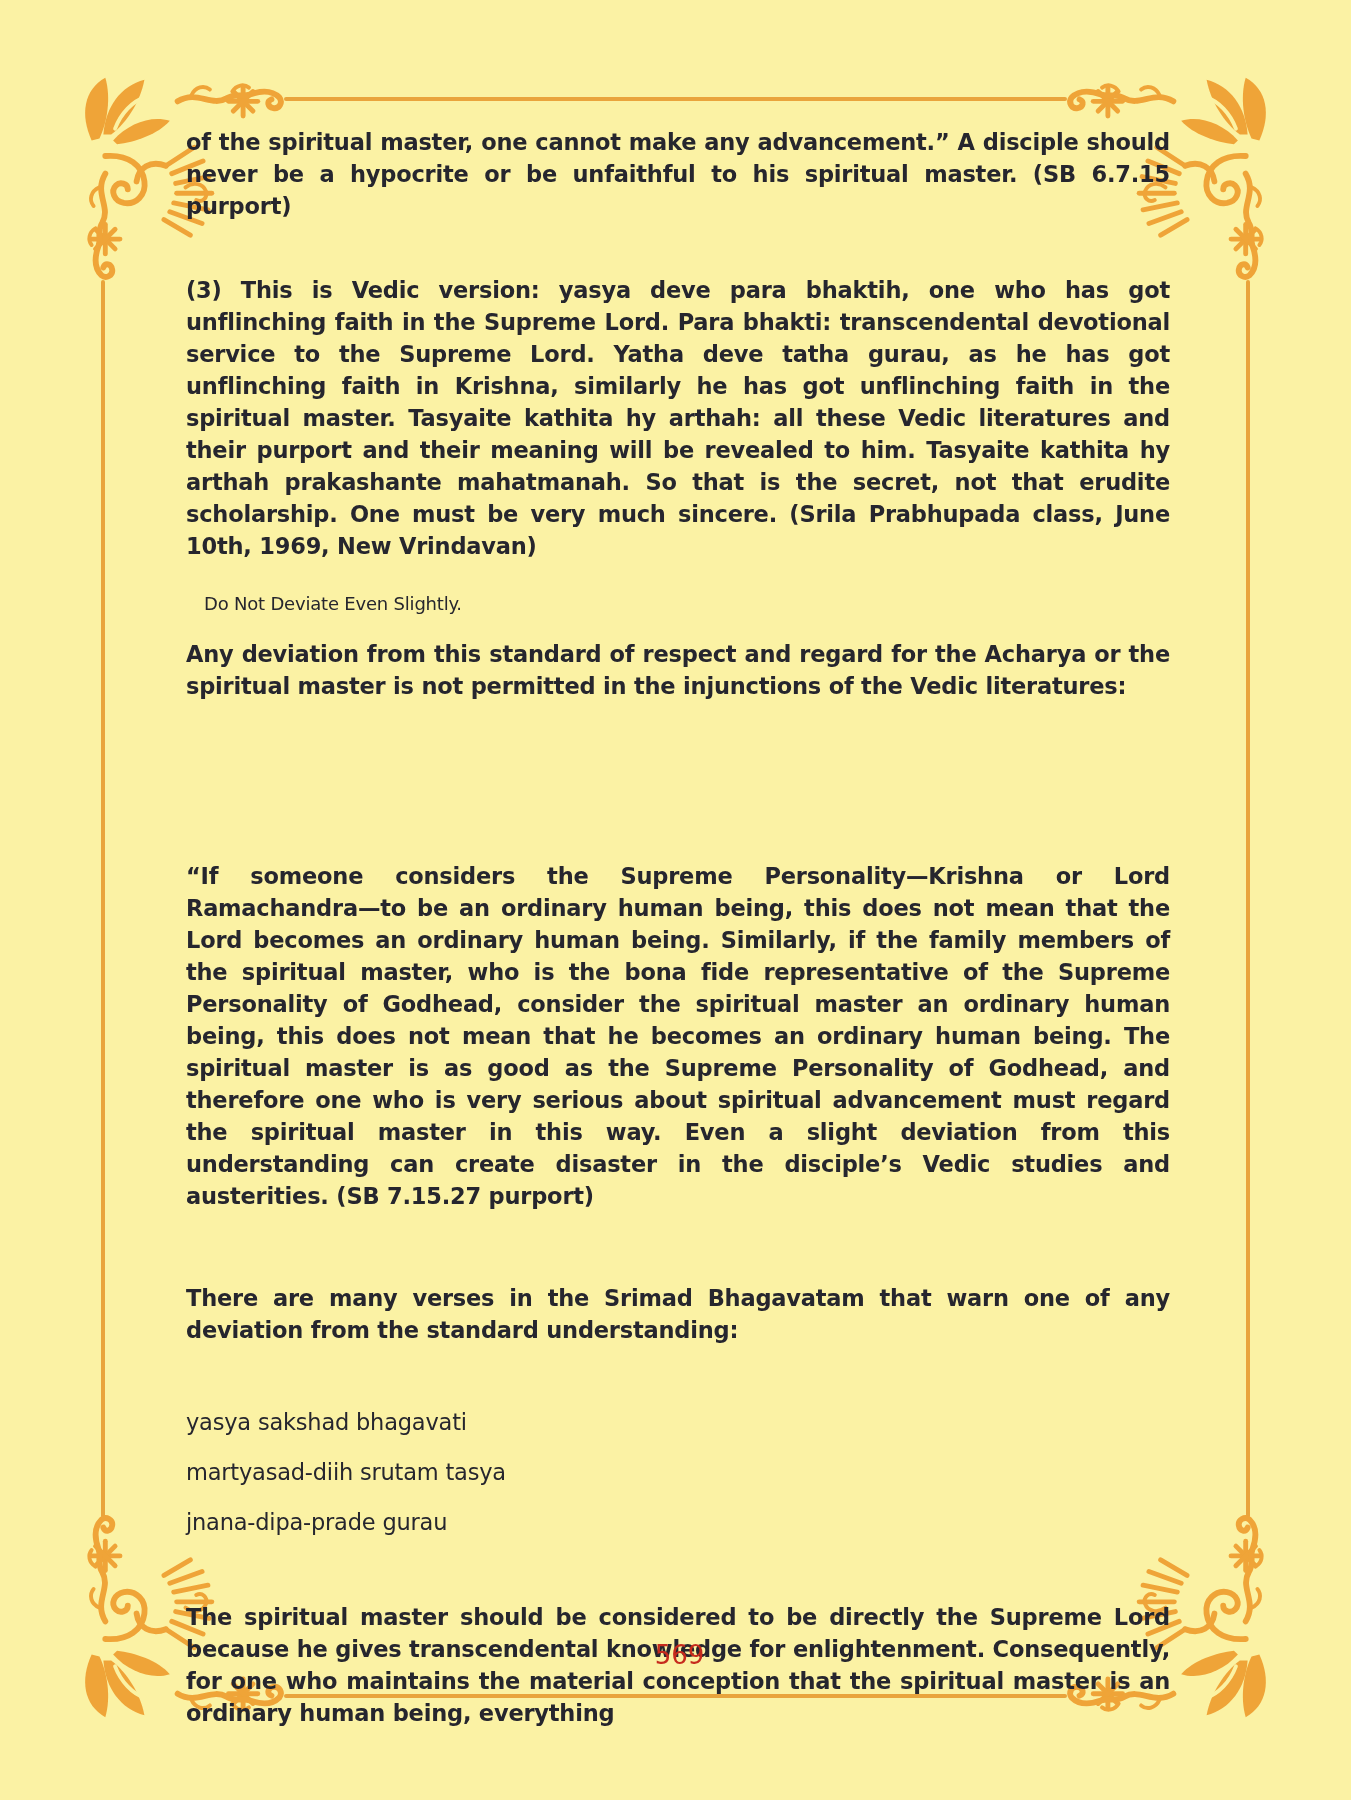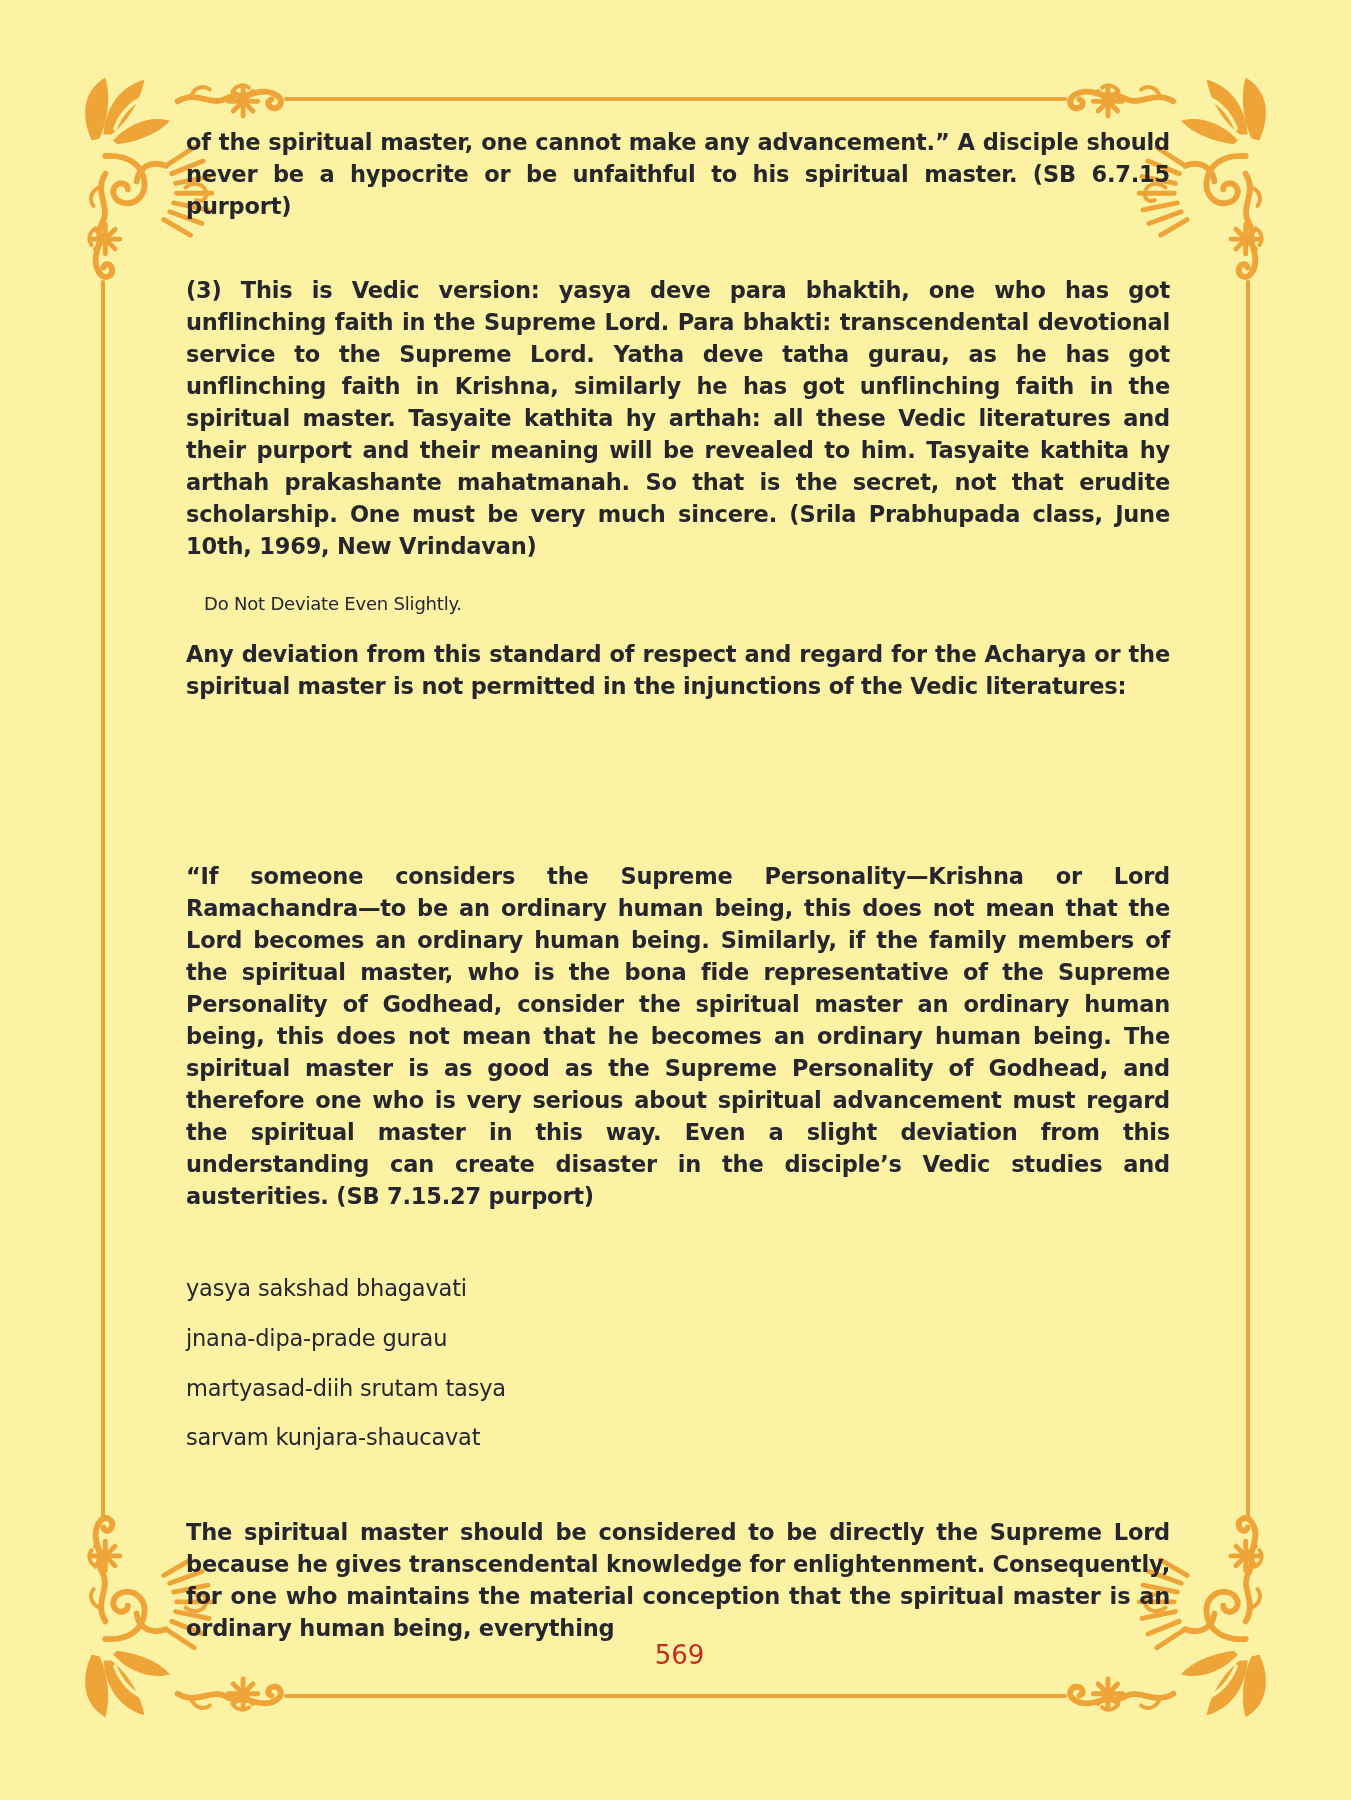--- a/index.html
+++ b/index.html
@@ -117,20 +117,20 @@
 <svg class="corner" id="corner-br">
     <use href="#corner-flourish"></use>
   </svg>
 
 <div id="content">
   <p class="para" style="margin-top:0">of the spiritual master, one cannot make any advancement.” A disciple should never be a hypocrite or be unfaithful to his spiritual master. (SB 6.7.15 purport)</p>
   <p class="para" style="margin-top:52px">(3) This is Vedic version: yasya deve para bhaktih, one who has got unflinching faith in the Supreme Lord. Para bhakti: transcendental devotional service to the Supreme Lord. Yatha deve tatha gurau, as he has got unflinching faith in Krishna, similarly he has got unflinching faith in the spiritual master. Tasyaite kathita hy arthah: all these Vedic literatures and their purport and their meaning will be revealed to him. Tasyaite kathita hy arthah prakashante mahatmanah. So that is the secret, not that erudite scholarship. One must be very much sincere. (Srila Prabhupada class, June 10th, 1969, New Vrindavan)</p>
   <p class="heading" style="margin-top:26px">Do Not Deviate Even Slightly.</p>
   <p class="para" style="margin-top:12px">Any deviation from this standard of respect and regard for the Acharya or the spiritual master is not permitted in the injunctions of the Vedic literatures:</p>
   <p class="para" style="margin-top:158px">“If someone considers the Supreme Personality—Krishna or Lord Ramachandra—to be an ordinary human being, this does not mean that the Lord becomes an ordinary human being. Similarly, if the family members of the spiritual master, who is the bona fide representative of the Supreme Personality of Godhead, consider the spiritual master an ordinary human being, this does not mean that he becomes an ordinary human being. The spiritual master is as good as the Supreme Personality of Godhead, and therefore one who is very serious about spiritual advancement must regard the spiritual master in this way. Even a slight deviation from this understanding can create disaster in the disciple’s Vedic studies and austerities. (SB 7.15.27 purport)</p>
+  <p class="para" style="margin-top:70px">There are many verses in the Srimad Bhagavatam that warn one of any deviation from the standard understanding:</p>
   <p class="verse" style="margin-top:60px">yasya sakshad bhagavati</p>
+  <p class="verse" style="margin-top:18px">martyasad-diih srutam tasya</p>
   <p class="verse" style="margin-top:18px">jnana-dipa-prade gurau</p>
-  <p class="verse" style="margin-top:18px">martyasad-diih srutam tasya</p>
-  <p class="verse" style="margin-top:17px">sarvam kunjara-shaucavat</p>
   <p class="para" style="margin-top:63px">The spiritual master should be considered to be directly the Supreme Lord because he gives transcendental knowledge for enlightenment. Consequently, for one who maintains the material conception that the spiritual master is an ordinary human being, everything</p>
 </div>
 
 <div id="page-number">569</div>
 
 </body></html>

